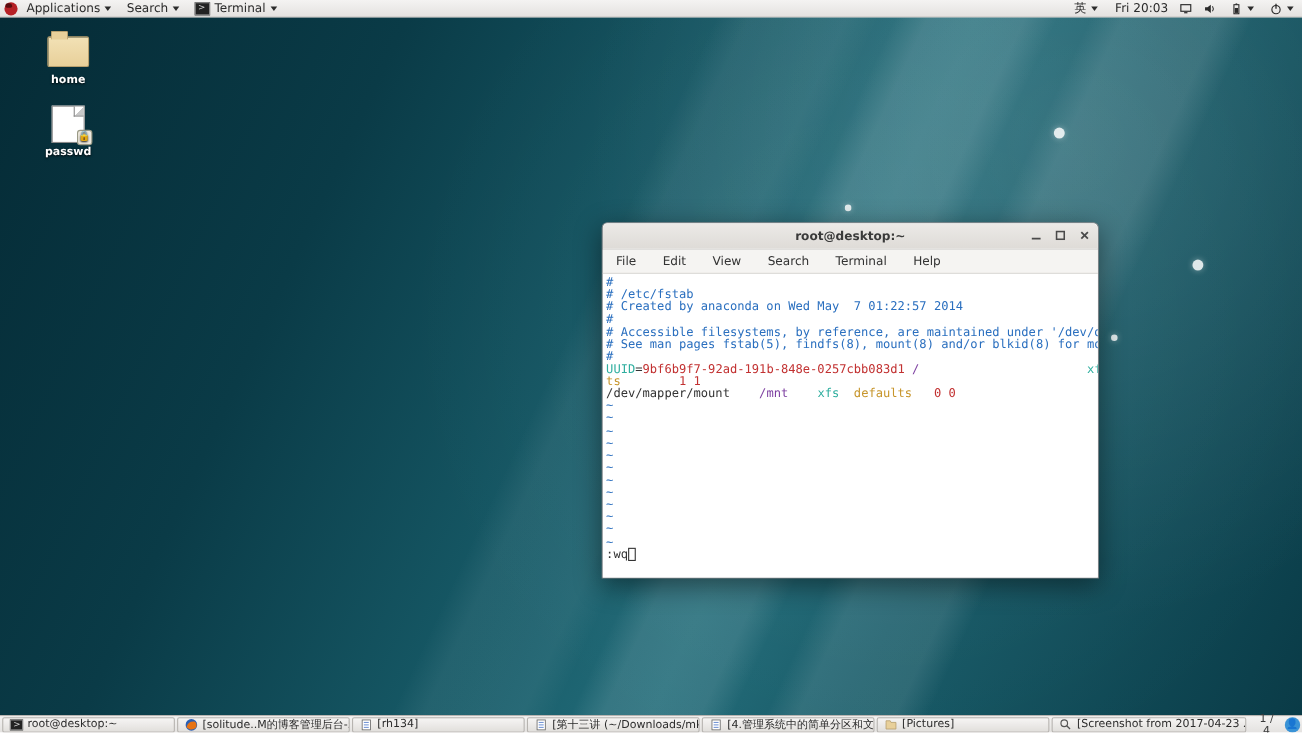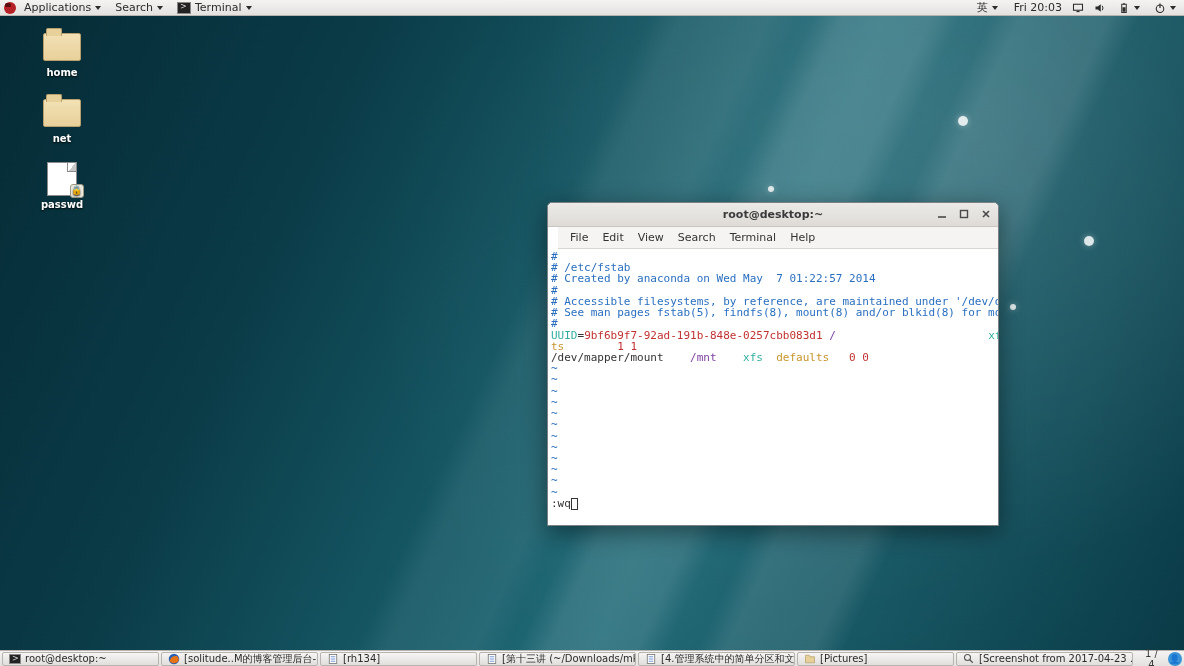--- a/index.html
+++ b/index.html
@@ -52,21 +52,21 @@
   .file-glyph::after { content:""; position:absolute; right:0; top:0; width:8px; height:8px; background:linear-gradient(135deg,#fff 50%, #c8c8c8 50%); border-left:1px solid #8a8a8a; border-bottom:1px solid #8a8a8a; }
   .lock-overlay { position:absolute; right:-2px; bottom:-2px; width:14px; height:14px; background:#efeadf; border:1px solid #9a9a86; border-radius:3px; display:flex; align-items:center; justify-content:center; font-size:9px; color:#555; }
 
   
   .term-window { position:absolute; left:547px; top:186px; width:452px; height:324px;
     background:#fefefe; border:1px solid #7a8084; border-radius:5px 5px 0 0; box-shadow: 0 6px 24px rgba(0,0,0,0.45); display:flex; flex-direction:column; }
   .term-titlebar { height:24px; background:linear-gradient(#eceae7,#dedbd7); border-bottom:1px solid #c9c6c2; border-radius:5px 5px 0 0; display:flex; align-items:center; position:relative; }
   .term-title { flex:1; text-align:center; font-size:11px; font-weight:bold; color:#3a3a3a; }
   .win-controls { position:absolute; right:4px; top:3px; display:flex; gap:6px; }
   .win-btn { width:16px; height:16px; display:flex; align-items:center; justify-content:center; color:#4a4a4a; cursor:pointer; border-radius:2px; }
-  .term-menubar { height:22px; display:flex; align-items:center; gap:2px; padding:0 6px; background:#f5f4f2; border-bottom:1px solid #d9d7d3; color:#333;margin-left:10px; }
+  .term-menubar { height:22px; display:flex; align-items:center; gap:12px; padding:0 6px; background:#f5f4f2; border-bottom:1px solid #d9d7d3; color:#333; }
   .menu-item { padding: 2px 6px; cursor:pointer; }
   .term-body { flex:1; background:#ffffff; font-family:"DejaVu Sans Mono","Liberation Mono",monospace; font-size:11px; line-height:1.02; padding:2px 3px; white-space:pre; overflow:hidden; color:#333; position:relative; }
   .c-comment { color:#2a6fbf; }
   .c-key { color:#2fae9f; }
   .c-red { color:#c23131; }
   .c-purple { color:#7c3ea0; }
   .c-xfs { color:#2fae9f; }
   .c-def { color:#c7952b; }
   .c-tilde { color:#2a6fbf; }
   .term-cursor { display:inline-block; width:7px; height:12px; border:1px solid #333; vertical-align:middle; }
@@ -145,26 +145,20 @@
   <span class="dot med" style="top:230px; right:270px"></span>
   <span class="dot small" style="top:170px; right:410px"></span>
   <span class="dot small" style="top:288px; right:168px"></span>
 
   <div class="icons-col">
     <div class="dicon">
       <div class="glyph">
           <div class="folder"></div>
         </div>
       <span>home</span>
-    </div>
-    <div class="dicon">
-      <div class="glyph">
-          <div class="folder"></div>
-        </div>
-      <span>net</span>
     </div>
     <div class="dicon">
       <div class="glyph">
         <div class="file-glyph"></div>
         <div class="lock-overlay">🔒</div>
       </div>
       <span>passwd</span>
     </div>
   </div>
 

